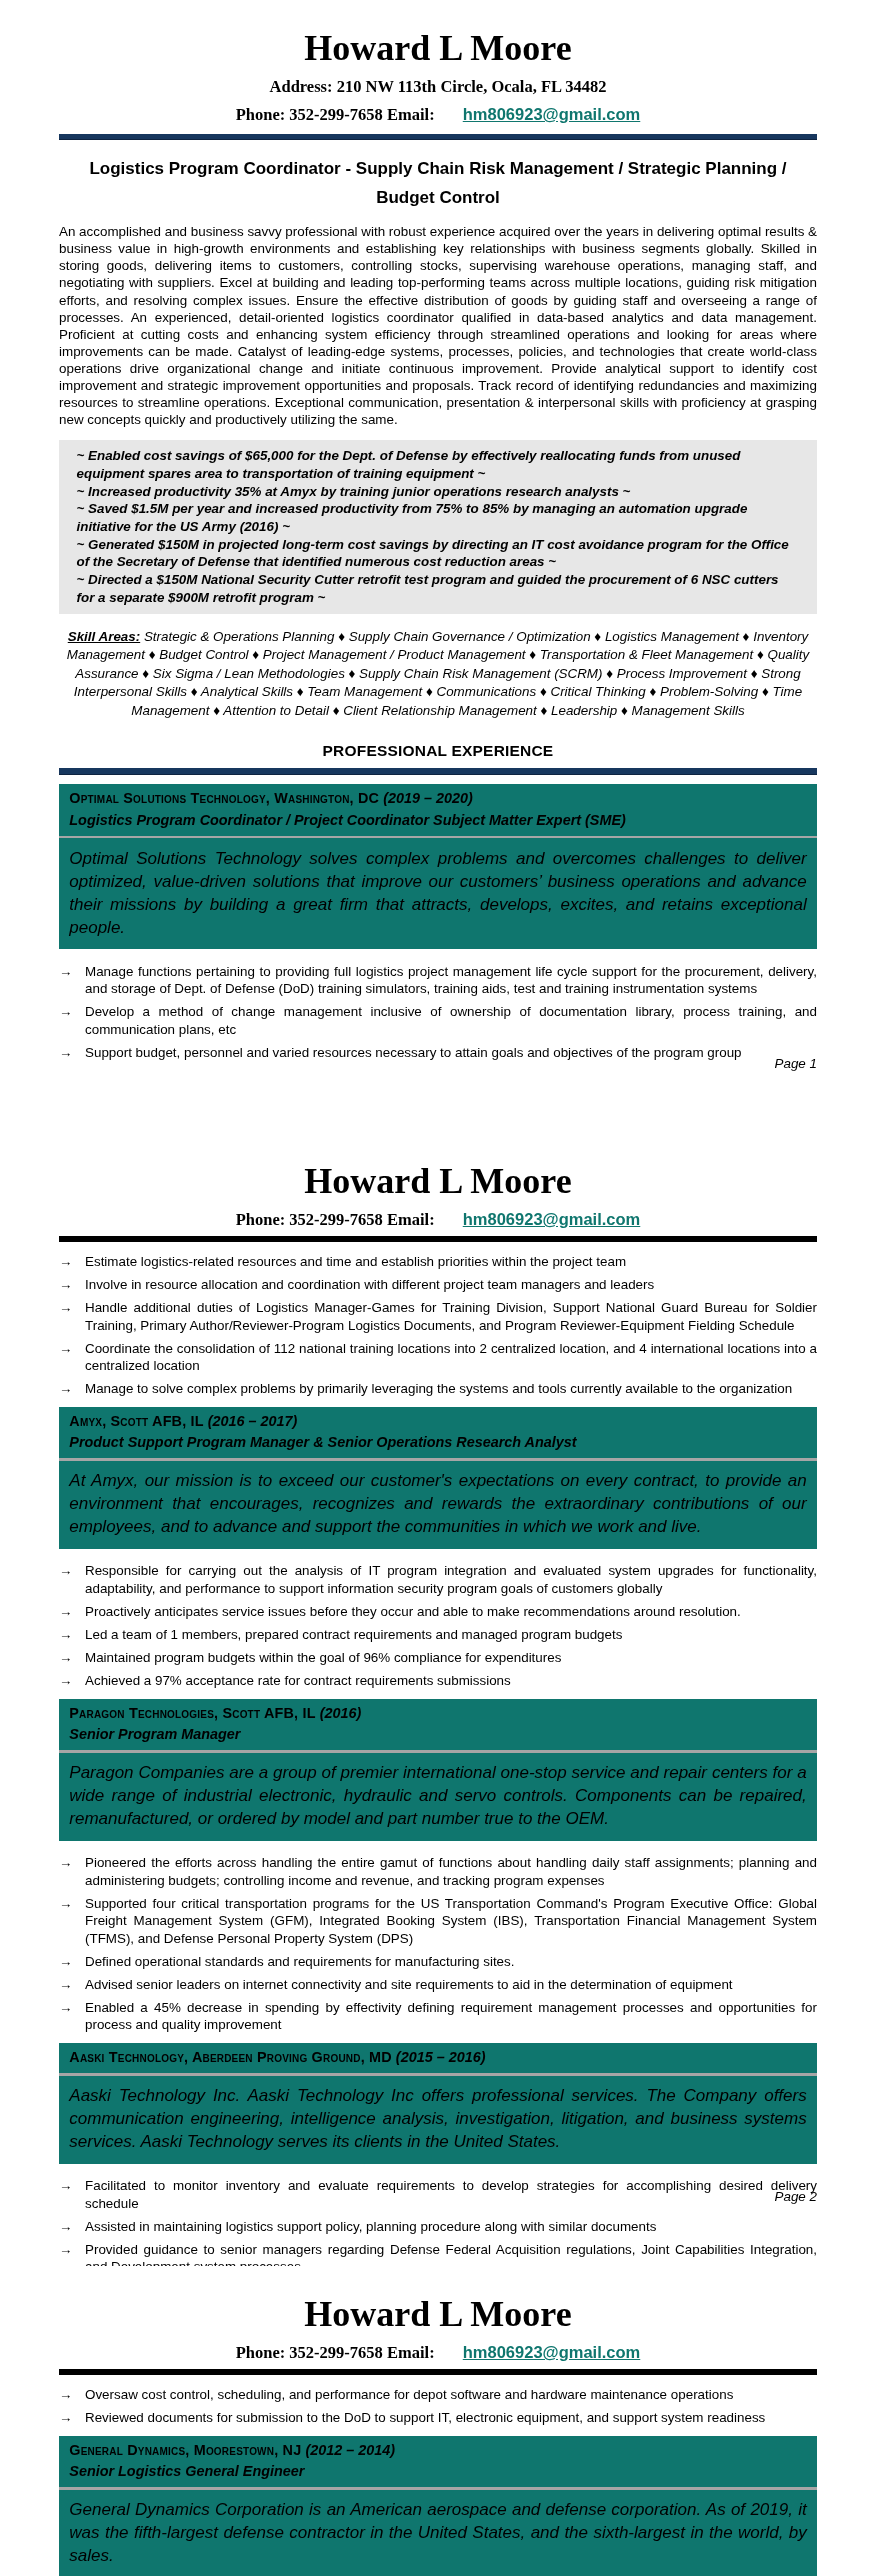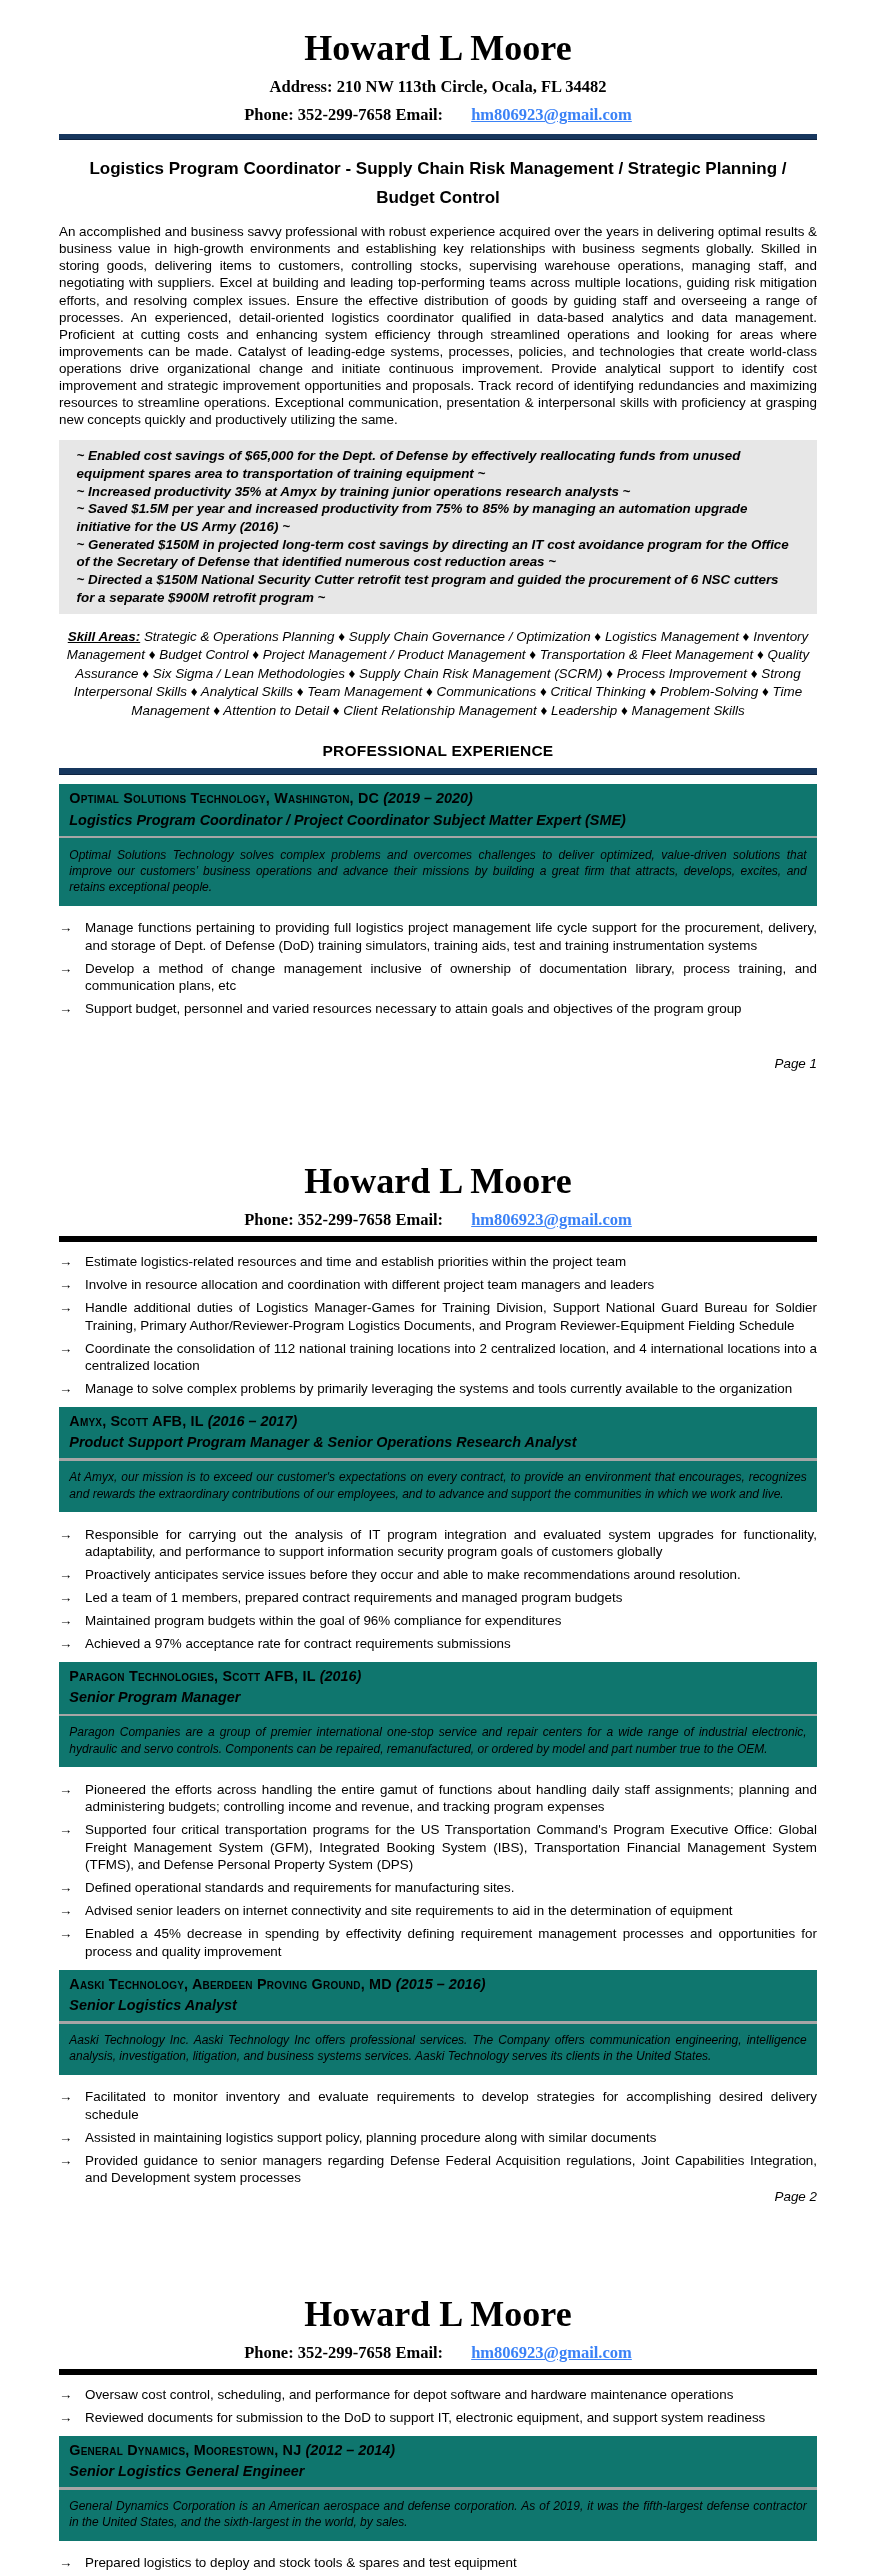--- a/index.html
+++ b/index.html
@@ -1,36 +1,36 @@
 <!DOCTYPE html>
 <html style="font-size:8.2px"><head>
 <meta charset="utf-8">
 <style>
   html,body{margin:0;padding:0;background:#ffffff;}
   body{width:876px;font-family:"Liberation Sans",sans-serif;color:#000;}
   .page{width:876px;height:1133px;box-sizing:border-box;padding:27px 59px 0;overflow:hidden;position:relative;background:#fff;}
   .serif-name{font-family:"Liberation Serif",serif;font-size:36px;font-weight:700;text-align:center;margin:0 0 3.1px;}
   .serif-contact{font-family:"Liberation Serif",serif;font-size:16.5px;font-weight:700;text-align:center;margin:8.2px 0 0;}
-  .email{color:#3b82f6;text-decoration:underline;font-weight:700;cursor:pointer;font-family:Liberation Serif, serif;margin-left:24px;}
+  .email{color:#0f766e;text-decoration:underline;font-weight:700;cursor:pointer;font-family:Liberation Sans, sans-serif;margin-left:24px;}
   .rule-navy{height:5.7px;background:#17375E;border-bottom:1.5px solid #0E2340;margin-top:8.2px;}
   .rule-black{height:5.2px;background:#000;margin-top:6.2px;}
   .doc-title{font-size:17px;font-weight:700;text-align:center;line-height:1.75;margin:13.4px 10.3px 10.3px;}
   .summary{font-size:13.4px;line-height:1.27;text-align:justify;margin:6.2px 0 12.4px;}
   .ach-box{background:#E7E7E7;padding:7.2px 17.5px;margin:0 0 12.4px;}
   .ach-item{font-weight:700;font-style:italic;text-align:left;font-size:13.4px;line-height:1.32;margin:0;}
   .skills-p{font-style:italic;text-align:center;font-size:13.4px;line-height:1.38;margin:14.4px 3.1px 0;}
   .skills-label{font-weight:700;text-decoration:underline;}
   .sec-head{font-size:15.5px;font-weight:700;text-align:center;margin:21.6px 0 0;letter-spacing:0.2px;}
   .job-head{background:#0f766e;padding:6.2px 10.3px 10.3px;margin-top:9.3px;}
   .company-line{font-size:14.4px;margin:0;}
   .company{font-weight:700;font-variant:small-caps;letter-spacing:0.2px;}
   .dates{font-weight:700;font-style:italic;}
   .role{font-size:14.4px;font-weight:700;font-style:italic;margin:5.2px 0 0;}
   .job-divider{height:2.6px;background:#A6A6A6;margin:8.2px -10.3px;}
-  .job-desc{font-size:12px;font-style:italic;text-align:justify;line-height:1.36;margin:0;}
+  .job-desc{font-size:17px;font-style:italic;text-align:justify;line-height:1.36;margin:0;}
   .bullets{margin:13.4px 0 0;}
   .li{display:flex;margin-bottom:5.7px;font-size:13.4px;line-height:1.3;}
   .arrow{flex:0 0 26px;}
   .btxt{flex:1;text-align:justify;}
   .page-marker{position:absolute;right:59px;bottom:49px;font-style:italic;font-size:13.4px;}
 </style>
 </head>
 <body>
 
 <div class="page">
@@ -184,21 +184,20 @@
         <span class="arrow">→</span>
         <div class="btxt">Enabled a 45% decrease in spending by effectivity defining requirement management processes and opportunities for process and quality improvement</div>
       </div>
   </div>
 
   <section class="job-head">
     <p class="company-line">
       <span class="company">Aaski Technology, Aberdeen Proving Ground, MD</span>
       <span class="dates">(2015 – 2016)</span>
     </p>
-    <p class="role">Senior Logistics Analyst</p>
     <div class="job-divider"></div>
     <p class="job-desc">Aaski Technology Inc. Aaski Technology Inc offers professional services. The Company offers communication engineering, intelligence analysis, investigation, litigation, and business systems services. Aaski Technology serves its clients in the United States.</p>
   </section>
 
   <div class="bullets">
     <div class="li">
         <span class="arrow">→</span>
         <div class="btxt">Facilitated to monitor inventory and evaluate requirements to develop strategies for accomplishing desired delivery schedule</div>
       </div>
     <div class="li">

